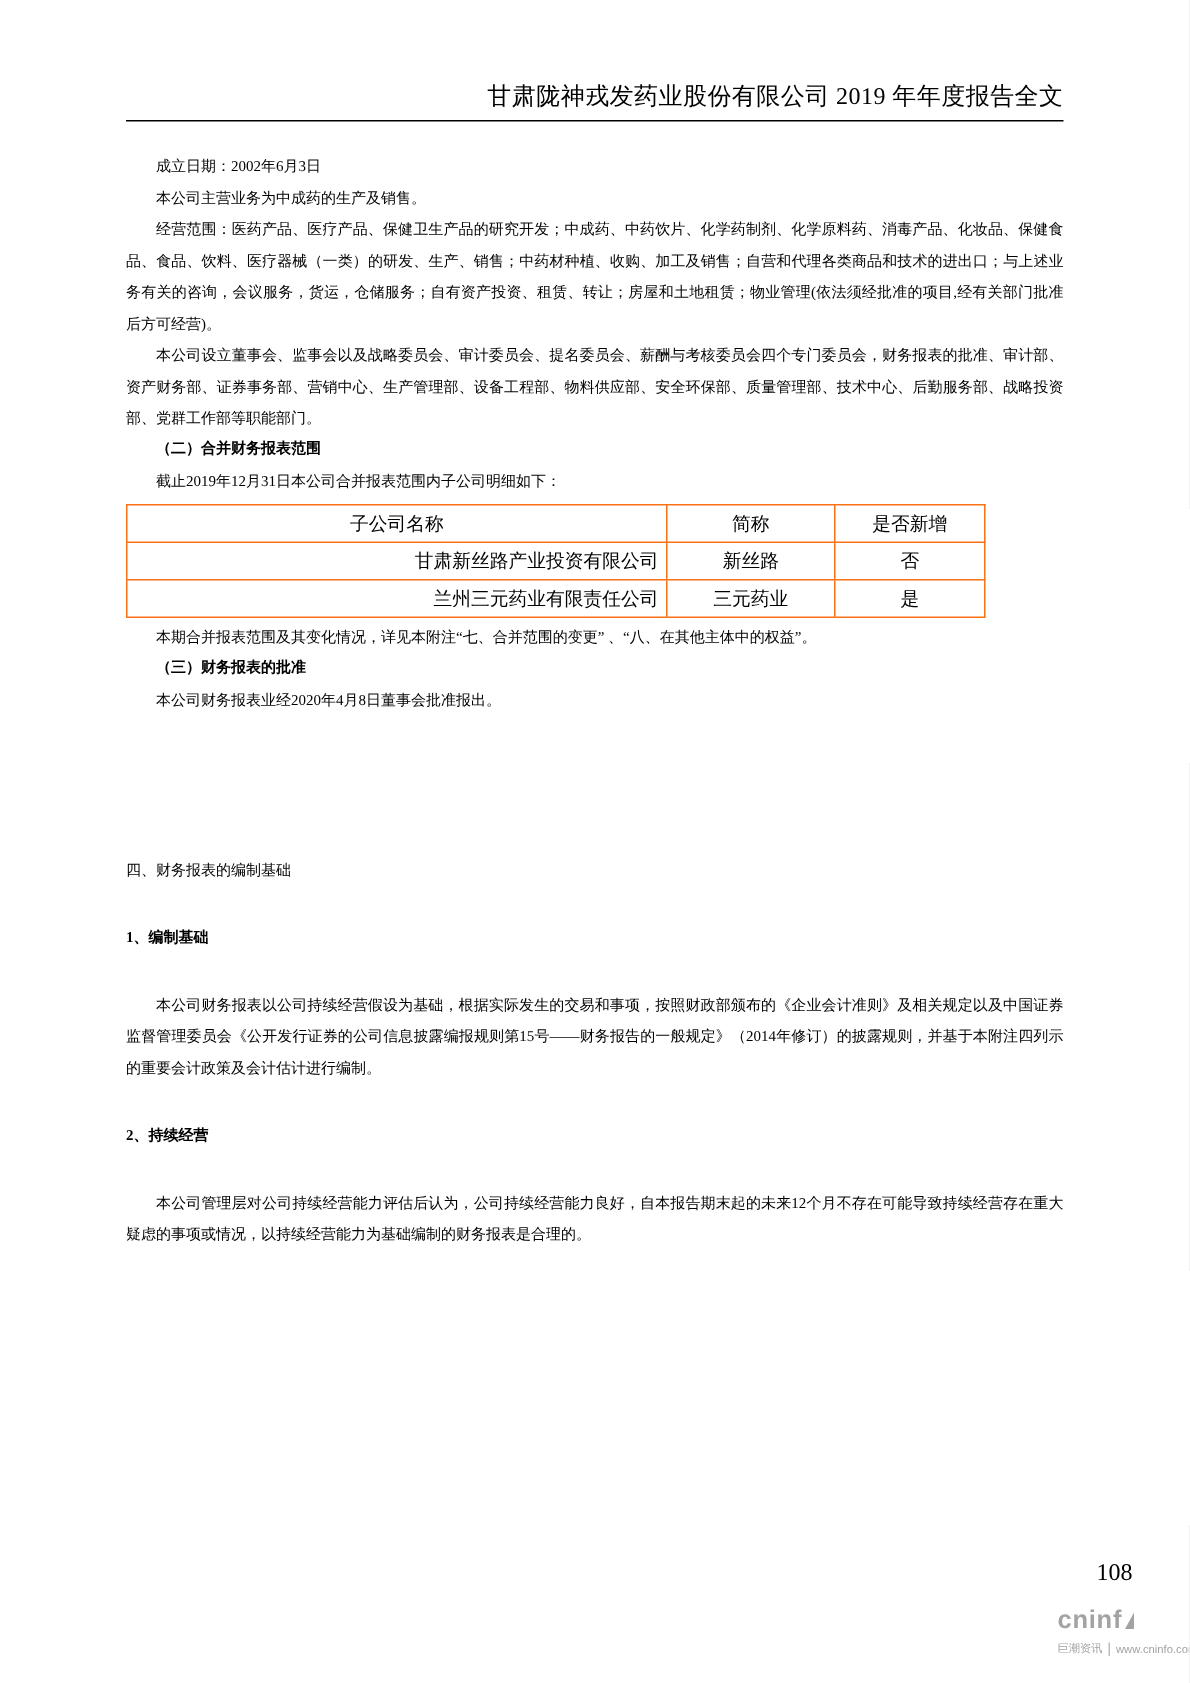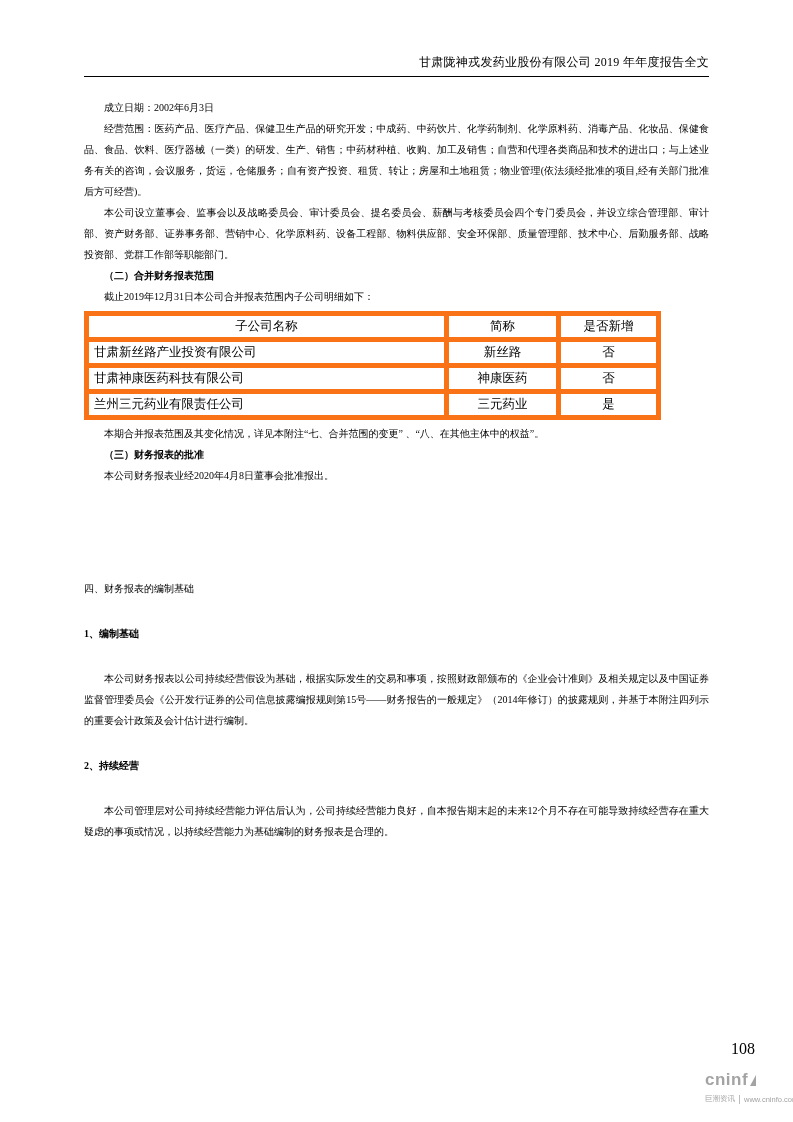--- a/index.html
+++ b/index.html
@@ -3,39 +3,39 @@
 <meta charset="utf-8">
 <style>
   * { margin:0; padding:0; box-sizing:border-box; }
   html,body { background:#e9e9e9; }
   body { width:793px; height:1122px; margin:0 auto; font-family:"Liberation Serif","DejaVu Serif",serif; color:#000; }
   .page { position:relative; width:793px; height:1122px; background:#ffffff; overflow:hidden; }
   .content { position:absolute; left:84px; top:0; width:625px; }
 
   
   .report-header { padding-top:54px; }
-  .report-title { font-size:12px; text-align:right; letter-spacing:0.3px; margin-bottom:5px; }
+  .report-title { font-size:16px; text-align:right; letter-spacing:0.3px; margin-bottom:5px; }
   .header-rule { border-bottom:1.5px solid #000; }
 
   
   .doc-body { margin-top:20px; }
   .doc-body p { font-size:10px; line-height:21px; text-align:justify; }
   .ti { text-indent:2em; }
-  .sec-heading { font-weight:bold; }
+  .sec-heading { font-weight:bold;font-family:Liberation Mono, monospace; }
 
   
   table.subsidiary-table { width:572px; border-collapse:collapse; margin:4px 0 3px 0; table-layout:fixed; }
   .subsidiary-table col.c1 { width:360px; }
   .subsidiary-table col.c2 { width:112px; }
   .subsidiary-table col.c3 { width:100px; }
   .subsidiary-table th, .subsidiary-table td {
-    border:5px solid #f97316; font-size:12.5px; font-weight:normal;
+    border:1px solid #f97316; font-size:12.5px; font-weight:normal;
     height:25px; padding:2px 5px; text-align:center; vertical-align:middle;
   }
-  .subsidiary-table td.cell-name { text-align:left; }
+  .subsidiary-table td.cell-name { text-align:right; }
 
   
   .h2-heading { font-weight:normal; font-size:15px; line-height:22px; margin-top:92px; }
   .h3-heading { font-weight:bold; font-size:13px; line-height:21px; margin-top:24px; }
   .doc-body p.after-h3 { margin-top:24px; }
 
   
   .page-number { position:absolute; top:1040px; right:38px; font-size:16px; }
   .cninfo-logo { position:absolute; top:1072px; right:10px; width:78px; color:#a3a3a3; font-family:"Liberation Sans","DejaVu Sans",sans-serif; }
   .logo-row { display:flex; align-items:flex-end; gap:2px;text-align:right; }
@@ -50,47 +50,43 @@
 <div class="page">
   <div class="content">
 
     <div class="report-header">
       <div class="report-title">甘肃陇神戎发药业股份有限公司 2019 年年度报告全文</div>
       <div class="header-rule"></div>
     </div>
 
     <div class="doc-body">
       <p class="ti">成立日期：2002年6月3日</p>
+      <p class="ti">本公司主营业务为中成药的生产及销售。</p>
       <p class="ti">经营范围：医药产品、医疗产品、保健卫生产品的研究开发；中成药、中药饮片、化学药制剂、化学原料药、消毒产品、化妆品、保健食品、食品、饮料、医疗器械（一类）的研发、生产、销售；中药材种植、收购、加工及销售；自营和代理各类商品和技术的进出口；与上述业务有关的咨询，会议服务，货运，仓储服务；自有资产投资、租赁、转让；房屋和土地租赁；物业管理(依法须经批准的项目,经有关部门批准后方可经营)。</p>
-      <p class="ti">本公司设立董事会、监事会以及战略委员会、审计委员会、提名委员会、薪酬与考核委员会四个专门委员会，并设立综合管理部、审计部、资产财务部、证券事务部、营销中心、化学原料药、设备工程部、物料供应部、安全环保部、质量管理部、技术中心、后勤服务部、战略投资部、党群工作部等职能部门。</p>
+      <p class="ti">本公司设立董事会、监事会以及战略委员会、审计委员会、提名委员会、薪酬与考核委员会四个专门委员会，财务报表的批准、审计部、资产财务部、证券事务部、营销中心、生产管理部、设备工程部、物料供应部、安全环保部、质量管理部、技术中心、后勤服务部、战略投资部、党群工作部等职能部门。</p>
       <p class="ti sec-heading">（二）合并财务报表范围</p>
       <p class="ti">截止2019年12月31日本公司合并报表范围内子公司明细如下：</p>
 
       <table class="subsidiary-table">
         <colgroup>
             <col class="c1">
             <col class="c2">
             <col class="c3">
           </colgroup>
         <thead>
           <tr>
             <th>子公司名称</th>
             <th>简称</th>
             <th>是否新增</th>
           </tr>
         </thead>
         <tbody>
           <tr>
             <td class="cell-name">甘肃新丝路产业投资有限公司</td>
             <td>新丝路</td>
-            <td>否</td>
-          </tr>
-          <tr>
-            <td class="cell-name">甘肃神康医药科技有限公司</td>
-            <td>神康医药</td>
             <td>否</td>
           </tr>
           <tr>
             <td class="cell-name">兰州三元药业有限责任公司</td>
             <td>三元药业</td>
             <td>是</td>
           </tr>
         </tbody>
       </table>
 

